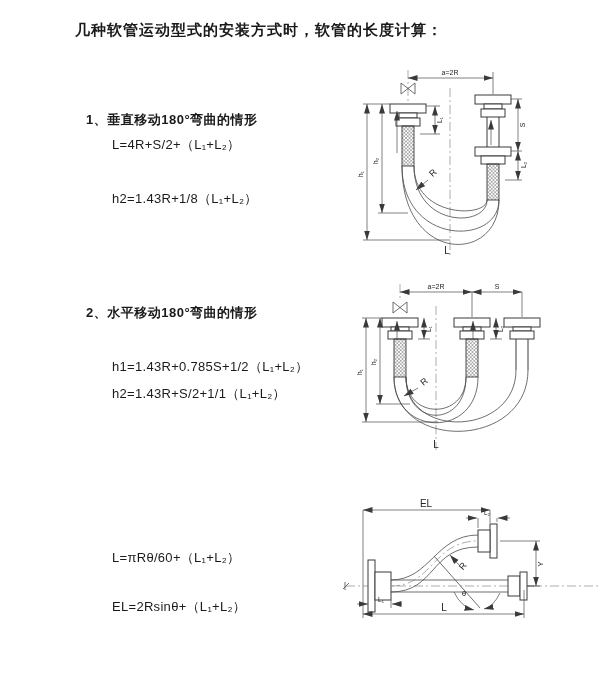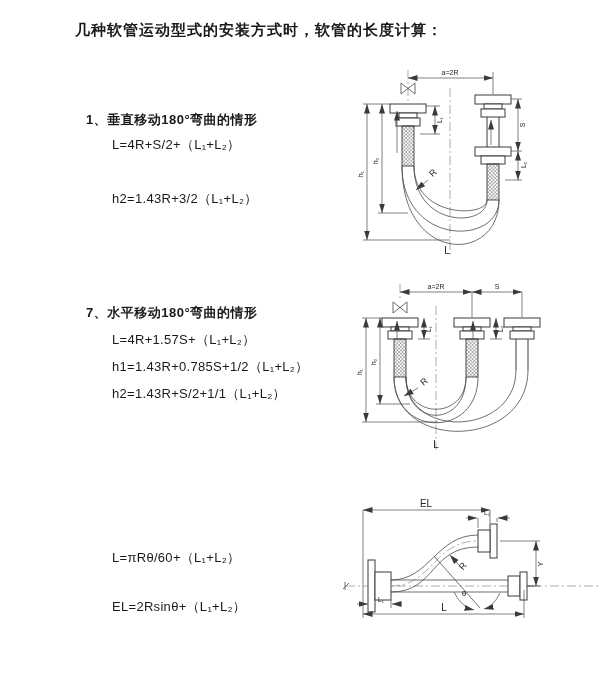--- a/index.html
+++ b/index.html
@@ -21,24 +21,23 @@
 </style>
 </head>
 <body>
 
 <div class="page">
 
   <div class="title">几种软管运动型式的安装方式时，软管的长度计算：</div>
 
   <div class="heading" style="top:111px">1、垂直移动180°弯曲的情形</div>
   <div class="formula" style="top:136px">L=4R+S/2+（L₁+L₂）</div>
-  <div class="formula" style="top:190px">h2=1.43R+3/2（L₁+L₂）</div>
-
-  <div class="heading" style="top:304px">7、水平移动180°弯曲的情形</div>
-  <div class="formula" style="top:331px">L=4R+1.57S+（L₁+L₂）</div>
+  <div class="formula" style="top:190px">h2=1.43R+1/8（L₁+L₂）</div>
+
+  <div class="heading" style="top:304px">2、水平移动180°弯曲的情形</div>
   <div class="formula" style="top:358px">h1=1.43R+0.785S+1/2（L₁+L₂）</div>
   <div class="formula" style="top:385px">h2=1.43R+S/2+1/1（L₁+L₂）</div>
 
   <div class="formula" style="top:549px">L=πRθ/60+（L₁+L₂）</div>
   <div class="formula" style="top:598px">EL=2Rsinθ+（L₁+L₂）</div>
 
   <svg style="left:310px;top:68px" width="290" height="192" viewBox="0 0 290 192">
     <defs>
       <pattern id="h1p" width="3.5" height="3.5" patternUnits="userSpaceOnUse">
         <path d="M0,3.5 L3.5,0 M0,0 L3.5,3.5" stroke="#666" stroke-width="0.5"></path>

